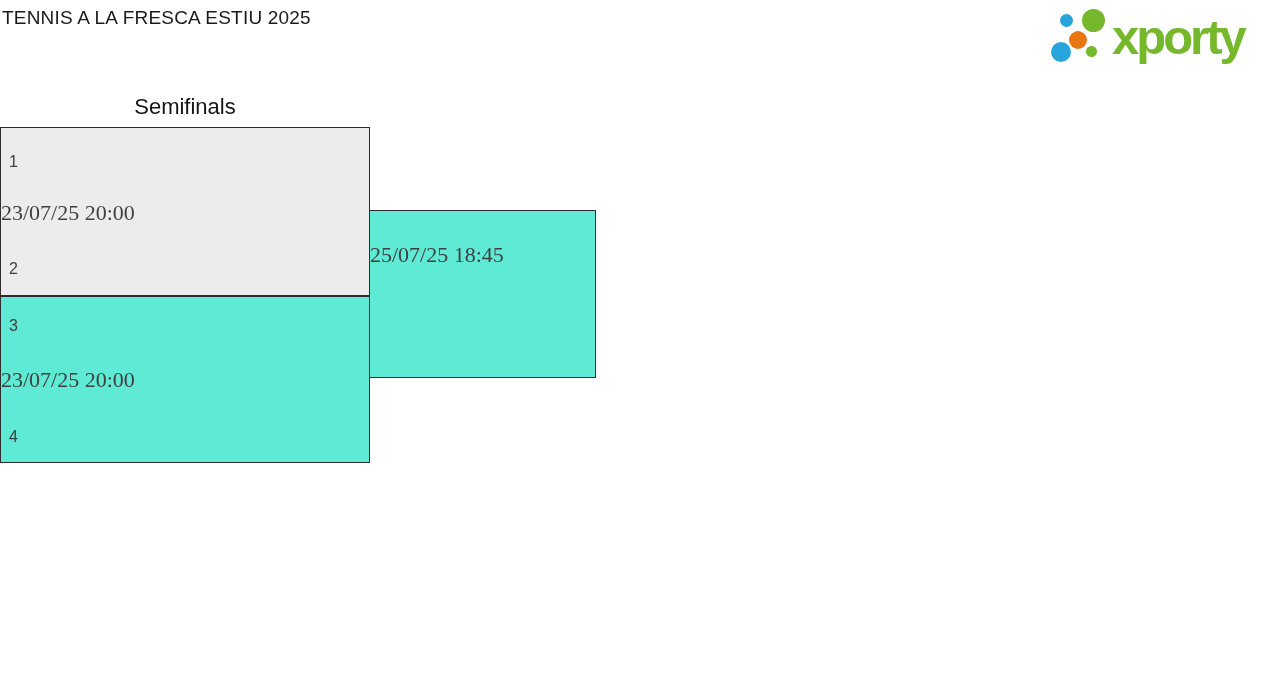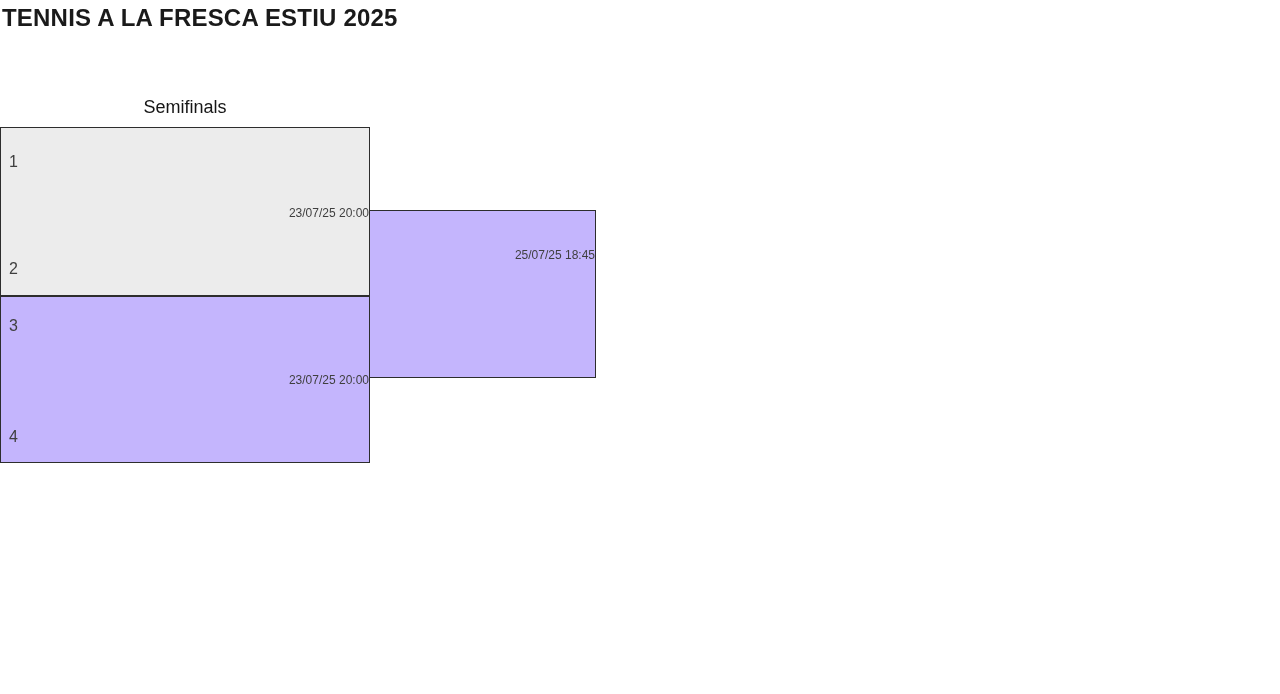--- a/index.html
+++ b/index.html
@@ -2,77 +2,85 @@
 <html style="--brand_green: #76B82B; --brand_blue: #29A5DE; --brand_orange: #E87613; --box_border: #2D2D2D; --box_fill: #ECECEC; --text_muted: #3F3F3F; --text_dark: #1A1A1A;"><head>
 <meta charset="utf-8">
 <style>
   html,body{margin:0;padding:0;background:#fff;}
   .page{
     position:relative;width:1280px;height:694px;background:#fff;overflow:hidden;
     font-family:"Liberation Sans",sans-serif;
   }
   
   .title{
-    position:absolute;left:2px;font-weight:700;font-size:24px;
+    position:absolute;left:2px;font-weight:400;font-size:19px;
     color:var(--text_dark,#1a1a1a);white-space:nowrap;line-height:28px;letter-spacing:0.2px;
   }
   .title-1{top:4px;}
   .title-2{top:37px;}
   
   .logo{position:absolute;left:1050px;top:6px;width:230px;height:62px;cursor:pointer;}
   .logo-dot{position:absolute;border-radius:50%;}
   .d1{left:10px;top:8px;width:13px;height:13px;}
   .d2{left:32px;top:3px;width:23px;height:23px;}
   .d3{left:19px;top:25px;width:18px;height:18px;}
   .d4{left:1px;top:36px;width:20px;height:20px;}
   .d5{left:36px;top:40px;width:11px;height:11px;}
   .wordmark{
     position:absolute;left:62px;top:0;line-height:62px;
     font-size:49px;font-weight:700;letter-spacing:-3px;
     color:var(--brand_green,#76B82B);
   }
   
   .round-label{
-    position:absolute;top:97px;font-size:18px;line-height:20px;
+    position:absolute;top:97px;font-size:22px;line-height:20px;
     color:#161616;text-align:center;white-space:nowrap;
   }
   .rl-semis{left:0;width:370px;}
   .rl-final{left:370px;width:226px;}
   
   .match{
-    position:absolute;box-sizing:border-box;background:#c4b5fd;
+    position:absolute;box-sizing:border-box;background:#5eead4;
     border:1px solid var(--box_border,#2d2d2d);cursor:pointer;
   }
   .match.highlight{background:var(--box_fill,#ececec);}
   .sf1{left:0;top:127px;width:370px;height:169px;}
   .sf2{left:0;top:296px;width:370px;height:167px;}
   .final-box{left:369px;top:210px;width:227px;height:168px;}
   .seed{
     position:absolute;left:8px;font-size:16px;line-height:20px;
     color:var(--text_muted,#3f3f3f);
   }
   .sf1 .seed-top{top:24px;}
   .sf1 .seed-bottom{top:131px;}
   .sf2 .seed-top{top:19px;}
   .sf2 .seed-bottom{top:130px;}
   .mdate{
-    position:absolute;left:0;width:100%;text-align:right;
-    font-size:12px;line-height:20px;color:var(--text_muted,#3f3f3f);white-space:nowrap;
+    position:absolute;left:0;width:100%;text-align:left;
+    font-size:22px;line-height:20px;color:var(--text_muted,#3f3f3f);white-space:nowrap;font-family:Liberation Serif, serif;
   }
   .sf1 .mdate{top:75px;}
   .sf2 .mdate{top:73px;}
   .final-box .mdate{top:34px;}
 </style>
 </head>
 <body>
 
 <div class="page">
 
   <div class="title title-1">TENNIS A LA FRESCA ESTIU 2025</div>
 
+  <div class="logo">
+    <span class="logo-dot d1" style="background: rgb(41, 165, 222);"></span>
+    <span class="logo-dot d2" style="background: rgb(118, 184, 43);"></span>
+    <span class="logo-dot d3" style="background: rgb(232, 118, 19);"></span>
+    <span class="logo-dot d4" style="background: rgb(41, 165, 222);"></span>
+    <span class="logo-dot d5" style="background: rgb(118, 184, 43);"></span>
+    <span class="wordmark">xporty</span>
+  </div>
 
   <div class="round-label rl-semis">Semifinals</div>
 
   <div class="match sf1 highlight">
     <span class="seed seed-top">1</span>
     <span class="mdate">23/07/25 20:00</span>
     <span class="seed seed-bottom">2</span>
   </div>
 
   <div class="match sf2">

